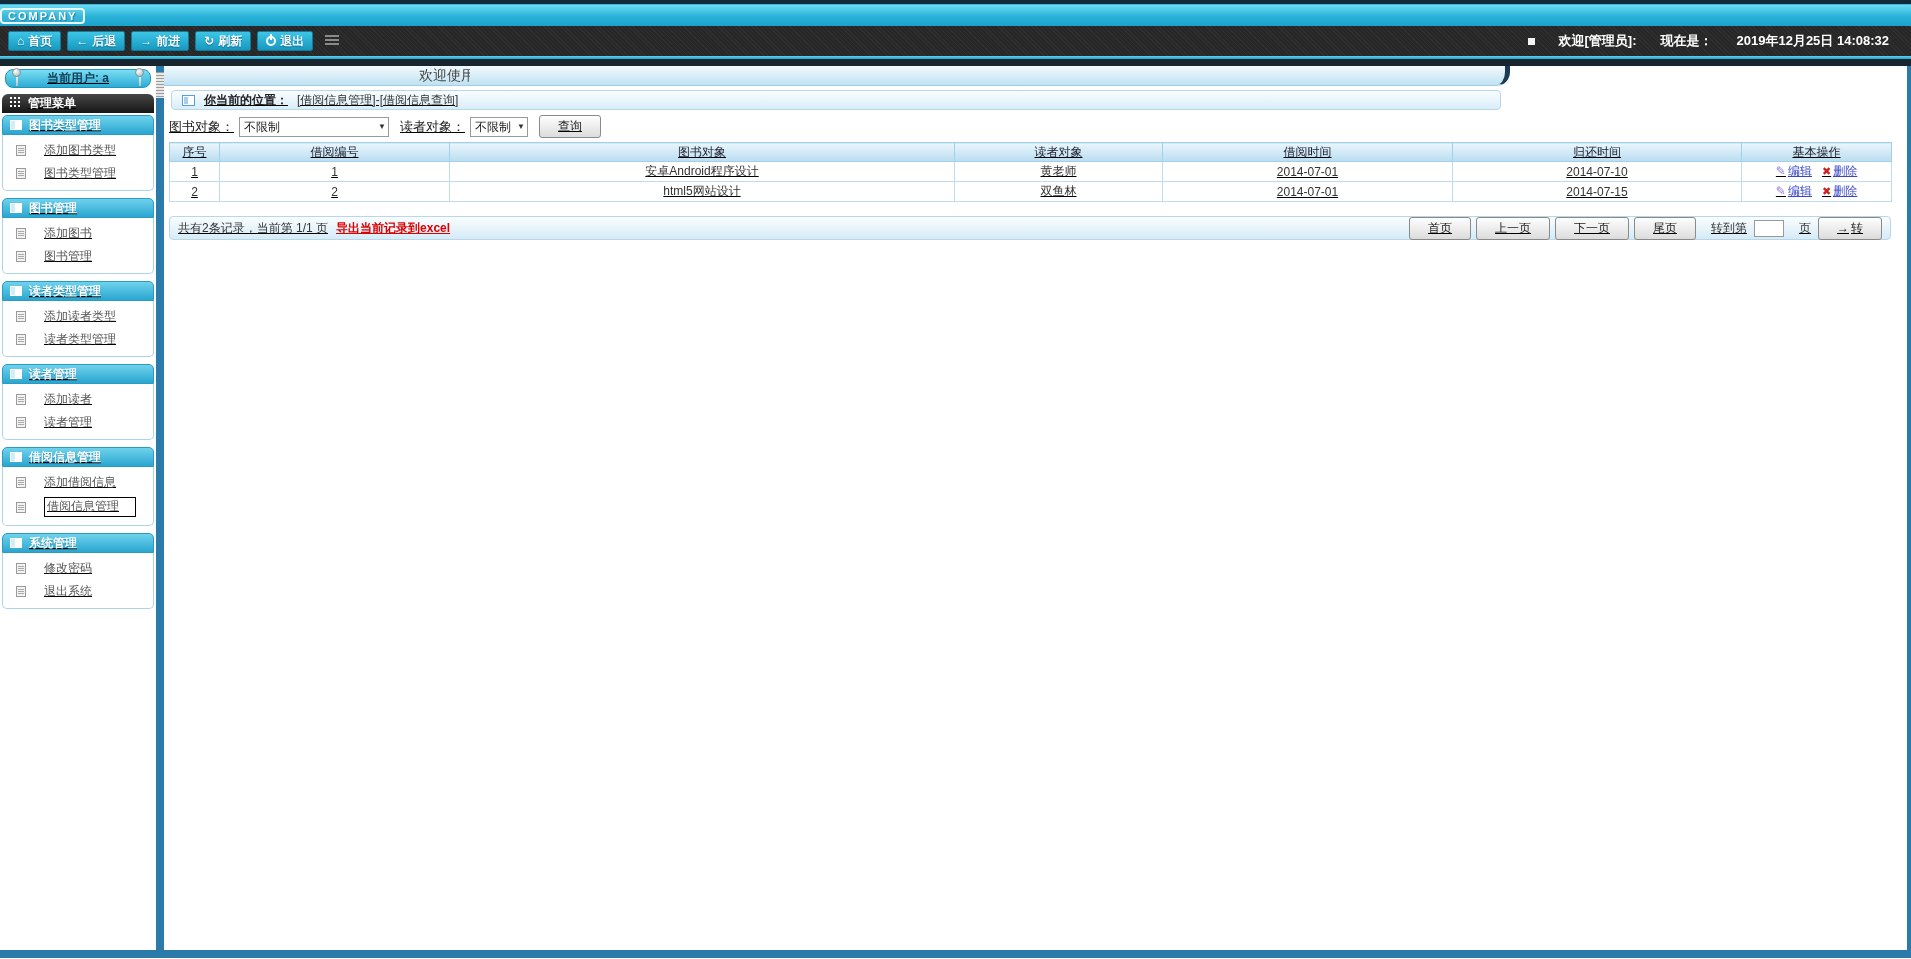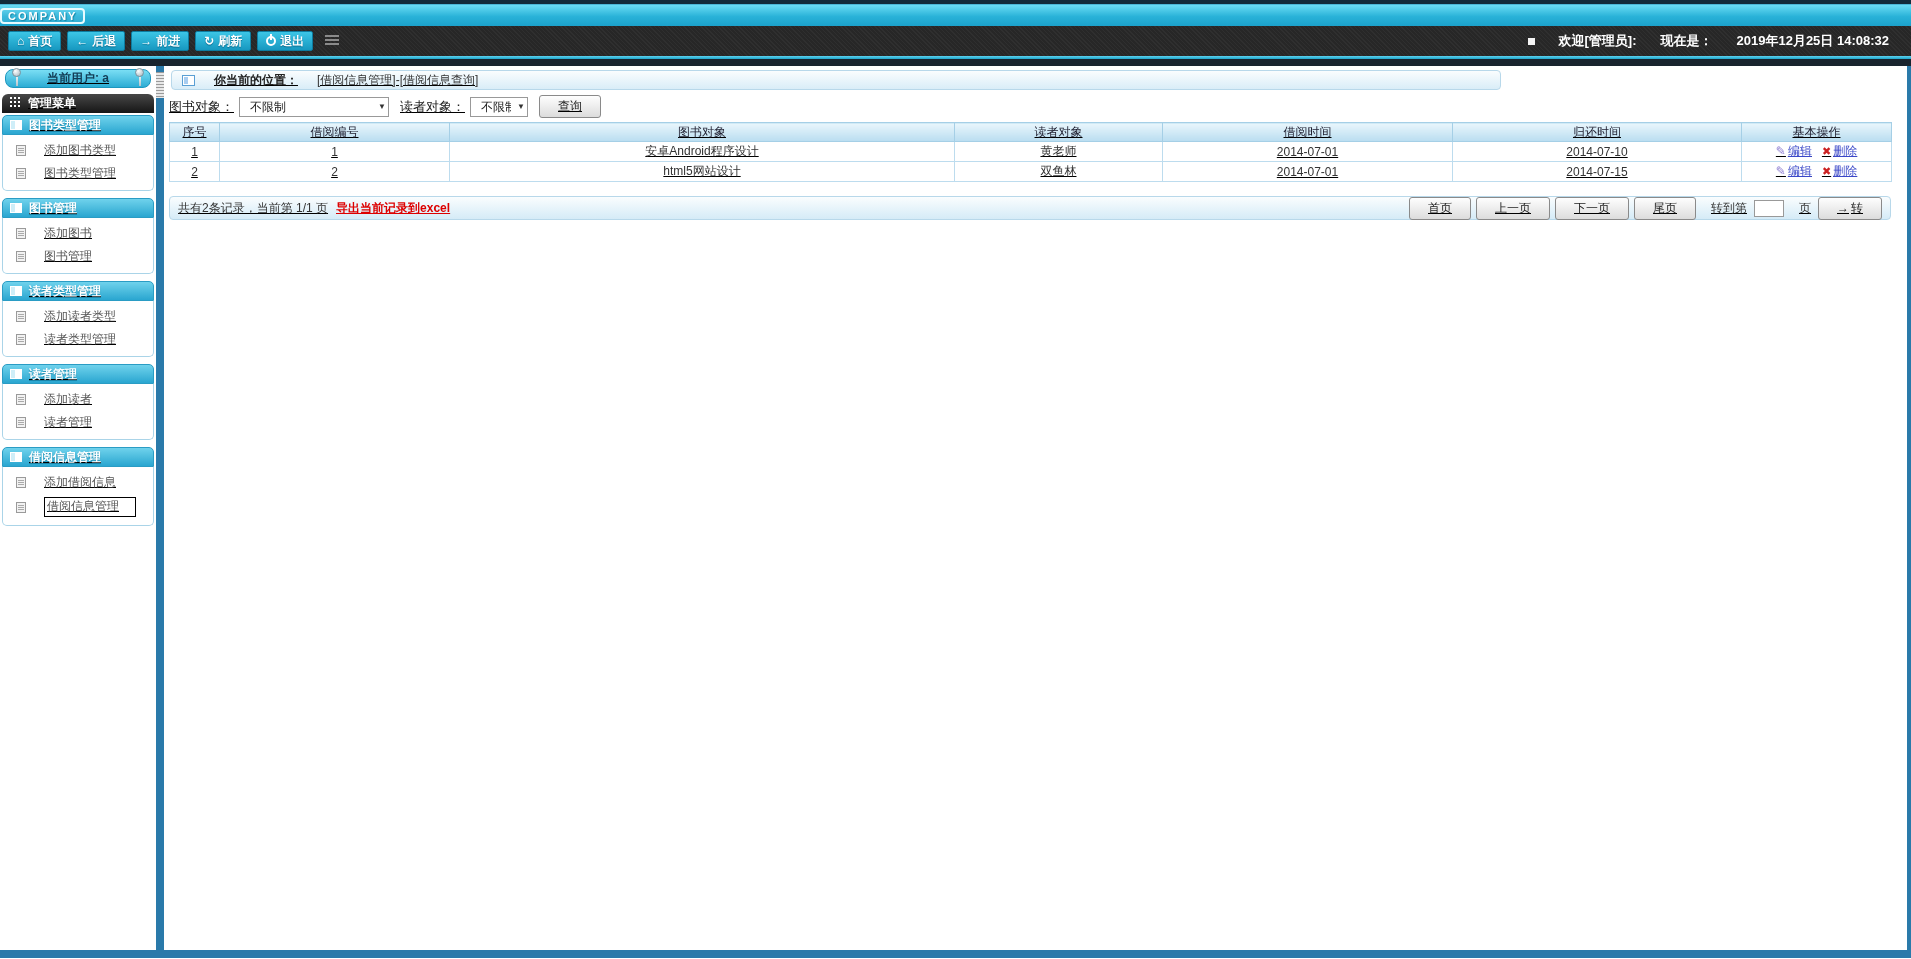--- a/index.html
+++ b/index.html
@@ -64,30 +64,30 @@
   .divider { width:8px; background:#2a7aaa; position:relative; }
   .div-grip { position:absolute; top:6px; left:0; width:8px; height:26px; background:#e8e8e8;
     background-image:repeating-linear-gradient(to bottom,#9a9a9a 0 1px,transparent 1px 3px); cursor:col-resize; }
 
   .main { flex:1; position:relative; background:#fff; border-right:4px solid #2a7aaa; }
   .tab-strip { width:1346px; height:20px; background:linear-gradient(#f2fafd,#bfe2f2);
     border-bottom:1px solid #9fcfe6; border-right:5px solid #1b3a55; border-radius:0 0 14px 0; position:relative; }
   .tab-title { position:absolute; left:255px; top:1px; font-size:14px; color:#444;
     width:51px; white-space:nowrap; overflow:hidden; }
   .crumb-bar { margin:4px 0 0 7px; width:1330px; height:20px; border:1px solid #b8d8ea; border-radius:4px;
-    background:linear-gradient(#fafdfe,#d9edf8); display:flex; align-items:center; gap:19px; padding:0 10px; }
+    background:linear-gradient(#fafdfe,#d9edf8); display:flex; align-items:center; gap:9px; padding:0 10px; }
   .ic-pane { width:13px; height:11px; border:1px solid #5a9fd4; background:#fff; position:relative; display:inline-block; flex:none; }
   .ic-pane::after { content:""; position:absolute; left:1px; top:1px; width:4px; height:7px; background:#a8cdf0; }
   .crumb-label { font-size:12px; font-weight:bold; color:#222; }
   .crumb-path { font-size:12px; color:#333; }
 
   .filter-row { display:flex; align-items:center; gap:5px; padding:5px 0 4px 5px; font-size:13px; color:#222; }
   .sel-wrap { position:relative; display:inline-block; }
   .sel { appearance:none; -webkit-appearance:none; border:1px solid #999; background:#fff;
-    font-size:12px; height:20px; padding:0 16px 0 10px; color:#222; border-radius:0; }
+    font-size:12px; height:20px; padding:0 16px 0 4px; color:#222; border-radius:0; }
   .sel-book { width:150px; } .sel-reader { width:58px; }
   .sel-arrow { position:absolute; right:3px; top:5px; font-size:8px; color:#333; pointer-events:none; }
   .btn { border:1px solid #8a8a8a; border-radius:3px; background:linear-gradient(#fefefe,#dcdcdc);
     font-size:12px; color:#222; padding:2px 18px; cursor:pointer; }
 
   table.grid { table-layout:fixed; width:1722px; margin-left:5px; border-collapse:collapse; }
   .grid th { height:19px; font-size:12px; font-weight:normal; color:#223;
     background:linear-gradient(#e9f6fc,#b9ddf0); border:1px solid #a5cfe6; text-align:center; }
   .grid td { height:20px; font-size:12px; color:#333; border:1px solid #bddcee; text-align:center; background:#fff; }
   .op-link { color:#3b48c8; text-decoration:underline; cursor:pointer; font-size:12px; }
@@ -230,28 +230,47 @@
             <div class="menu-item">
               <span class="ic-doc"></span>
               <span>添加借阅信息</span>
             </div>
             <div class="menu-item">
               <span class="ic-doc"></span>
               <span class="item-sel">借阅信息管理</span>
             </div>
           </div>
         </div>
+        <div class="menu-group">
+          <div class="menu-header">
+            <span class="ic-win"></span>
+            <span>系统管理</span>
+          </div>
+          <div class="menu-items">
+            <div class="menu-item">
+              <span class="ic-doc"></span>
+              <span>修改密码</span>
+            </div>
+            <div class="menu-item">
+              <span class="ic-doc"></span>
+              <span>退出系统</span>
+            </div>
+          </div>
+        </div>
       </div>
   </div>
 
   <div class="divider">
     <div class="div-grip"></div>
   </div>
 
   <div class="main">
+    <div class="tab-strip">
+      <span class="tab-title">欢迎使用</span>
+    </div>
 
     <div class="crumb-bar">
       <span class="ic-pane"></span>
       <span class="crumb-label">你当前的位置：</span>
       <span class="crumb-path">[借阅信息管理]-[借阅信息查询]</span>
     </div>
 
     <div class="filter-row">
       <span>图书对象：</span>
       <span class="sel-wrap">

